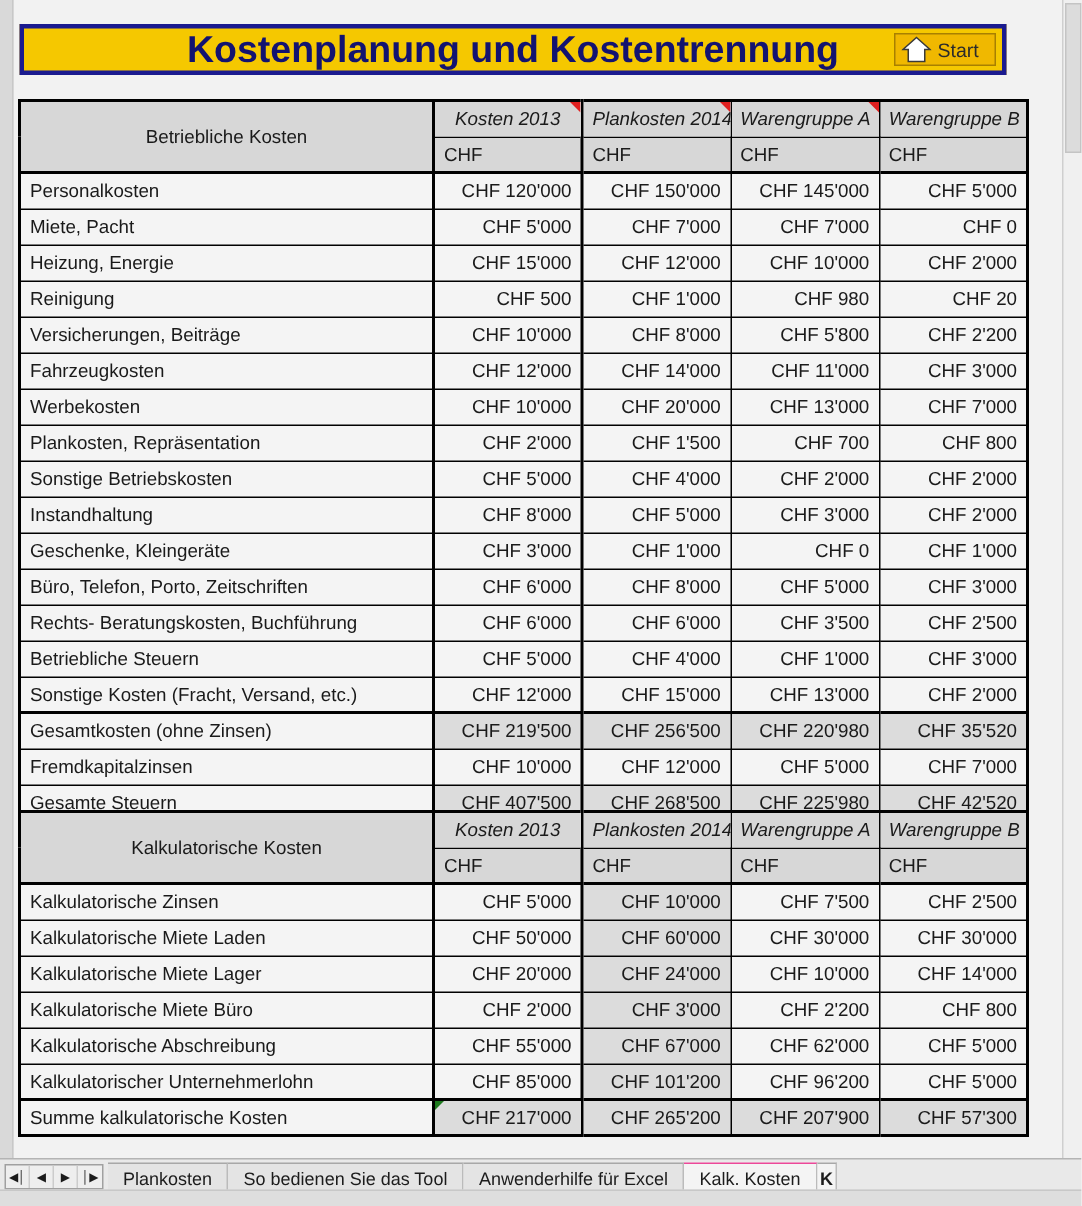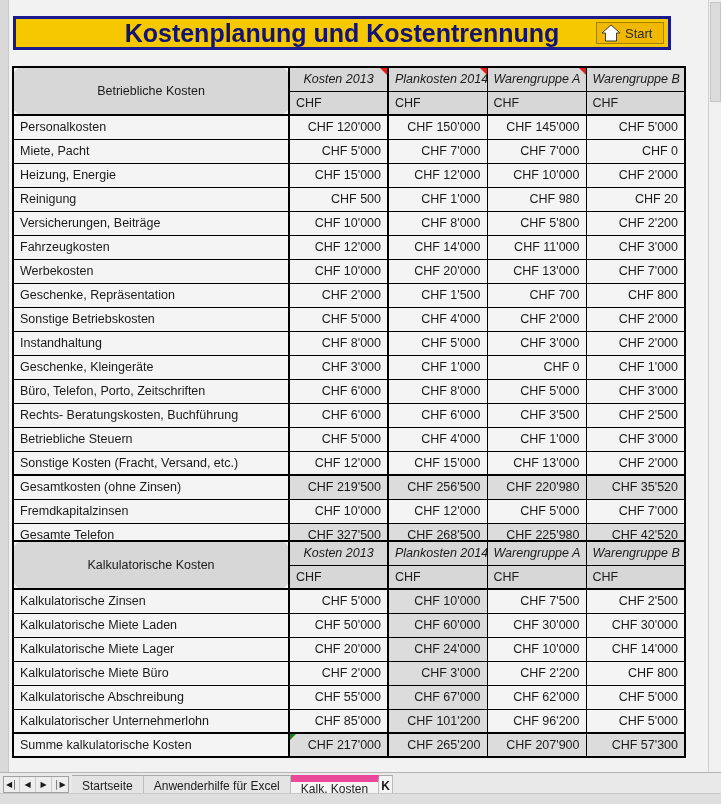--- a/index.html
+++ b/index.html
@@ -106,21 +106,20 @@
   .hdr-unit {
     background: #d7d7d7 !important;
     font-size: 11.5px;
     height: 22px;
   }
   .hdr-rowspan {
     background: #d7d7d7 !important;
     text-align: center;
     vertical-align: middle;
     font-size: 11px;
-    border-radius: 10px;
   }
   
   .vsep-left  { border-left: 2px solid #000 !important; }
   .hsep-bot   { border-bottom: 2px solid #000 !important; }
   .hsep-top   { border-top: 2px solid #000 !important; }
 
   .cell-label { text-align: left; }
   .cell-num   { text-align: right; }
 
   .shaded  { background: #dcdcdc !important; }
@@ -184,21 +183,21 @@
     color: #1c1c1c;
     display: flex; align-items: center;
     background: #e4e4e4;
     border-top: 1px solid #a8a8a8;
     border-right: 1px solid #bbbbbb;
     white-space: nowrap;
   }
   .tab.active {
     background: #f4f4f4;
     font-weight: normal;
-    border-top: 7px solid #ec4899;
+    border-top: 1px solid #ec4899;
   }
   .tab.clipped {
     font-weight: bold;
     background: #f4f4f4;
     overflow: hidden;
     max-width: 16px;
     padding: 0 2px;
   }
   .tabbar-bottom-strip {
     position: absolute; left: 0; bottom: 0;
@@ -305,21 +304,21 @@
           <td class="cell-num">CHF 3'000</td>
         </tr>
         <tr>
           <td class="cell-label">Werbekosten</td>
           <td class="cell-num vsep-left">CHF 10'000</td>
           <td class="cell-num vsep-left">CHF 20'000</td>
           <td class="cell-num">CHF 13'000</td>
           <td class="cell-num">CHF 7'000</td>
         </tr>
         <tr>
-          <td class="cell-label">Geschenke, Repräsentation</td>
+          <td class="cell-label">Plankosten, Repräsentation</td>
           <td class="cell-num vsep-left">CHF 2'000</td>
           <td class="cell-num vsep-left">CHF 1'500</td>
           <td class="cell-num">CHF 700</td>
           <td class="cell-num">CHF 800</td>
         </tr>
         <tr>
           <td class="cell-label">Sonstige Betriebskosten</td>
           <td class="cell-num vsep-left">CHF 5'000</td>
           <td class="cell-num vsep-left">CHF 4'000</td>
           <td class="cell-num">CHF 2'000</td>
@@ -375,22 +374,22 @@
           <td class="cell-num shaded hsep-top">CHF 35'520</td>
         </tr>
         <tr>
           <td class="cell-label">Fremdkapitalzinsen</td>
           <td class="cell-num vsep-left">CHF 10'000</td>
           <td class="cell-num vsep-left">CHF 12'000</td>
           <td class="cell-num">CHF 5'000</td>
           <td class="cell-num">CHF 7'000</td>
         </tr>
         <tr>
-          <td class="cell-label bold hsep-bot">Gesamte Telefon</td>
-          <td class="cell-num vsep-left bold shaded hsep-bot">CHF 327'500</td>
+          <td class="cell-label bold hsep-bot">Gesamte Steuern</td>
+          <td class="cell-num vsep-left bold shaded hsep-bot">CHF 407'500</td>
           <td class="cell-num vsep-left bold shaded hsep-bot">CHF 268'500</td>
           <td class="cell-num bold shaded hsep-bot">CHF 225'980</td>
           <td class="cell-num bold shaded hsep-bot">CHF 42'520</td>
         </tr>
       </tbody>
   </table>
 
   <table class="sheet-table" id="table-kalk">
     <colgroup>
       <col class="c-label">
@@ -476,21 +475,22 @@
   </table>
 
   <div class="tabbar">
     <div class="nav-buttons">
       <span>◀│</span>
       <span>◀</span>
       <span>▶</span>
       <span>│▶</span>
     </div>
     <div class="tabs" id="tabs-container">
-        <div class="tab">Startseite</div>
+        <div class="tab">Plankosten</div>
+        <div class="tab">So bedienen Sie das Tool</div>
         <div class="tab">Anwenderhilfe für Excel</div>
         <div class="tab active">Kalk. Kosten</div>
         <div class="tab clipped">K</div>
       </div>
     <div class="tabbar-bottom-strip"></div>
   </div>
 
 </div>
 
 </body></html>

